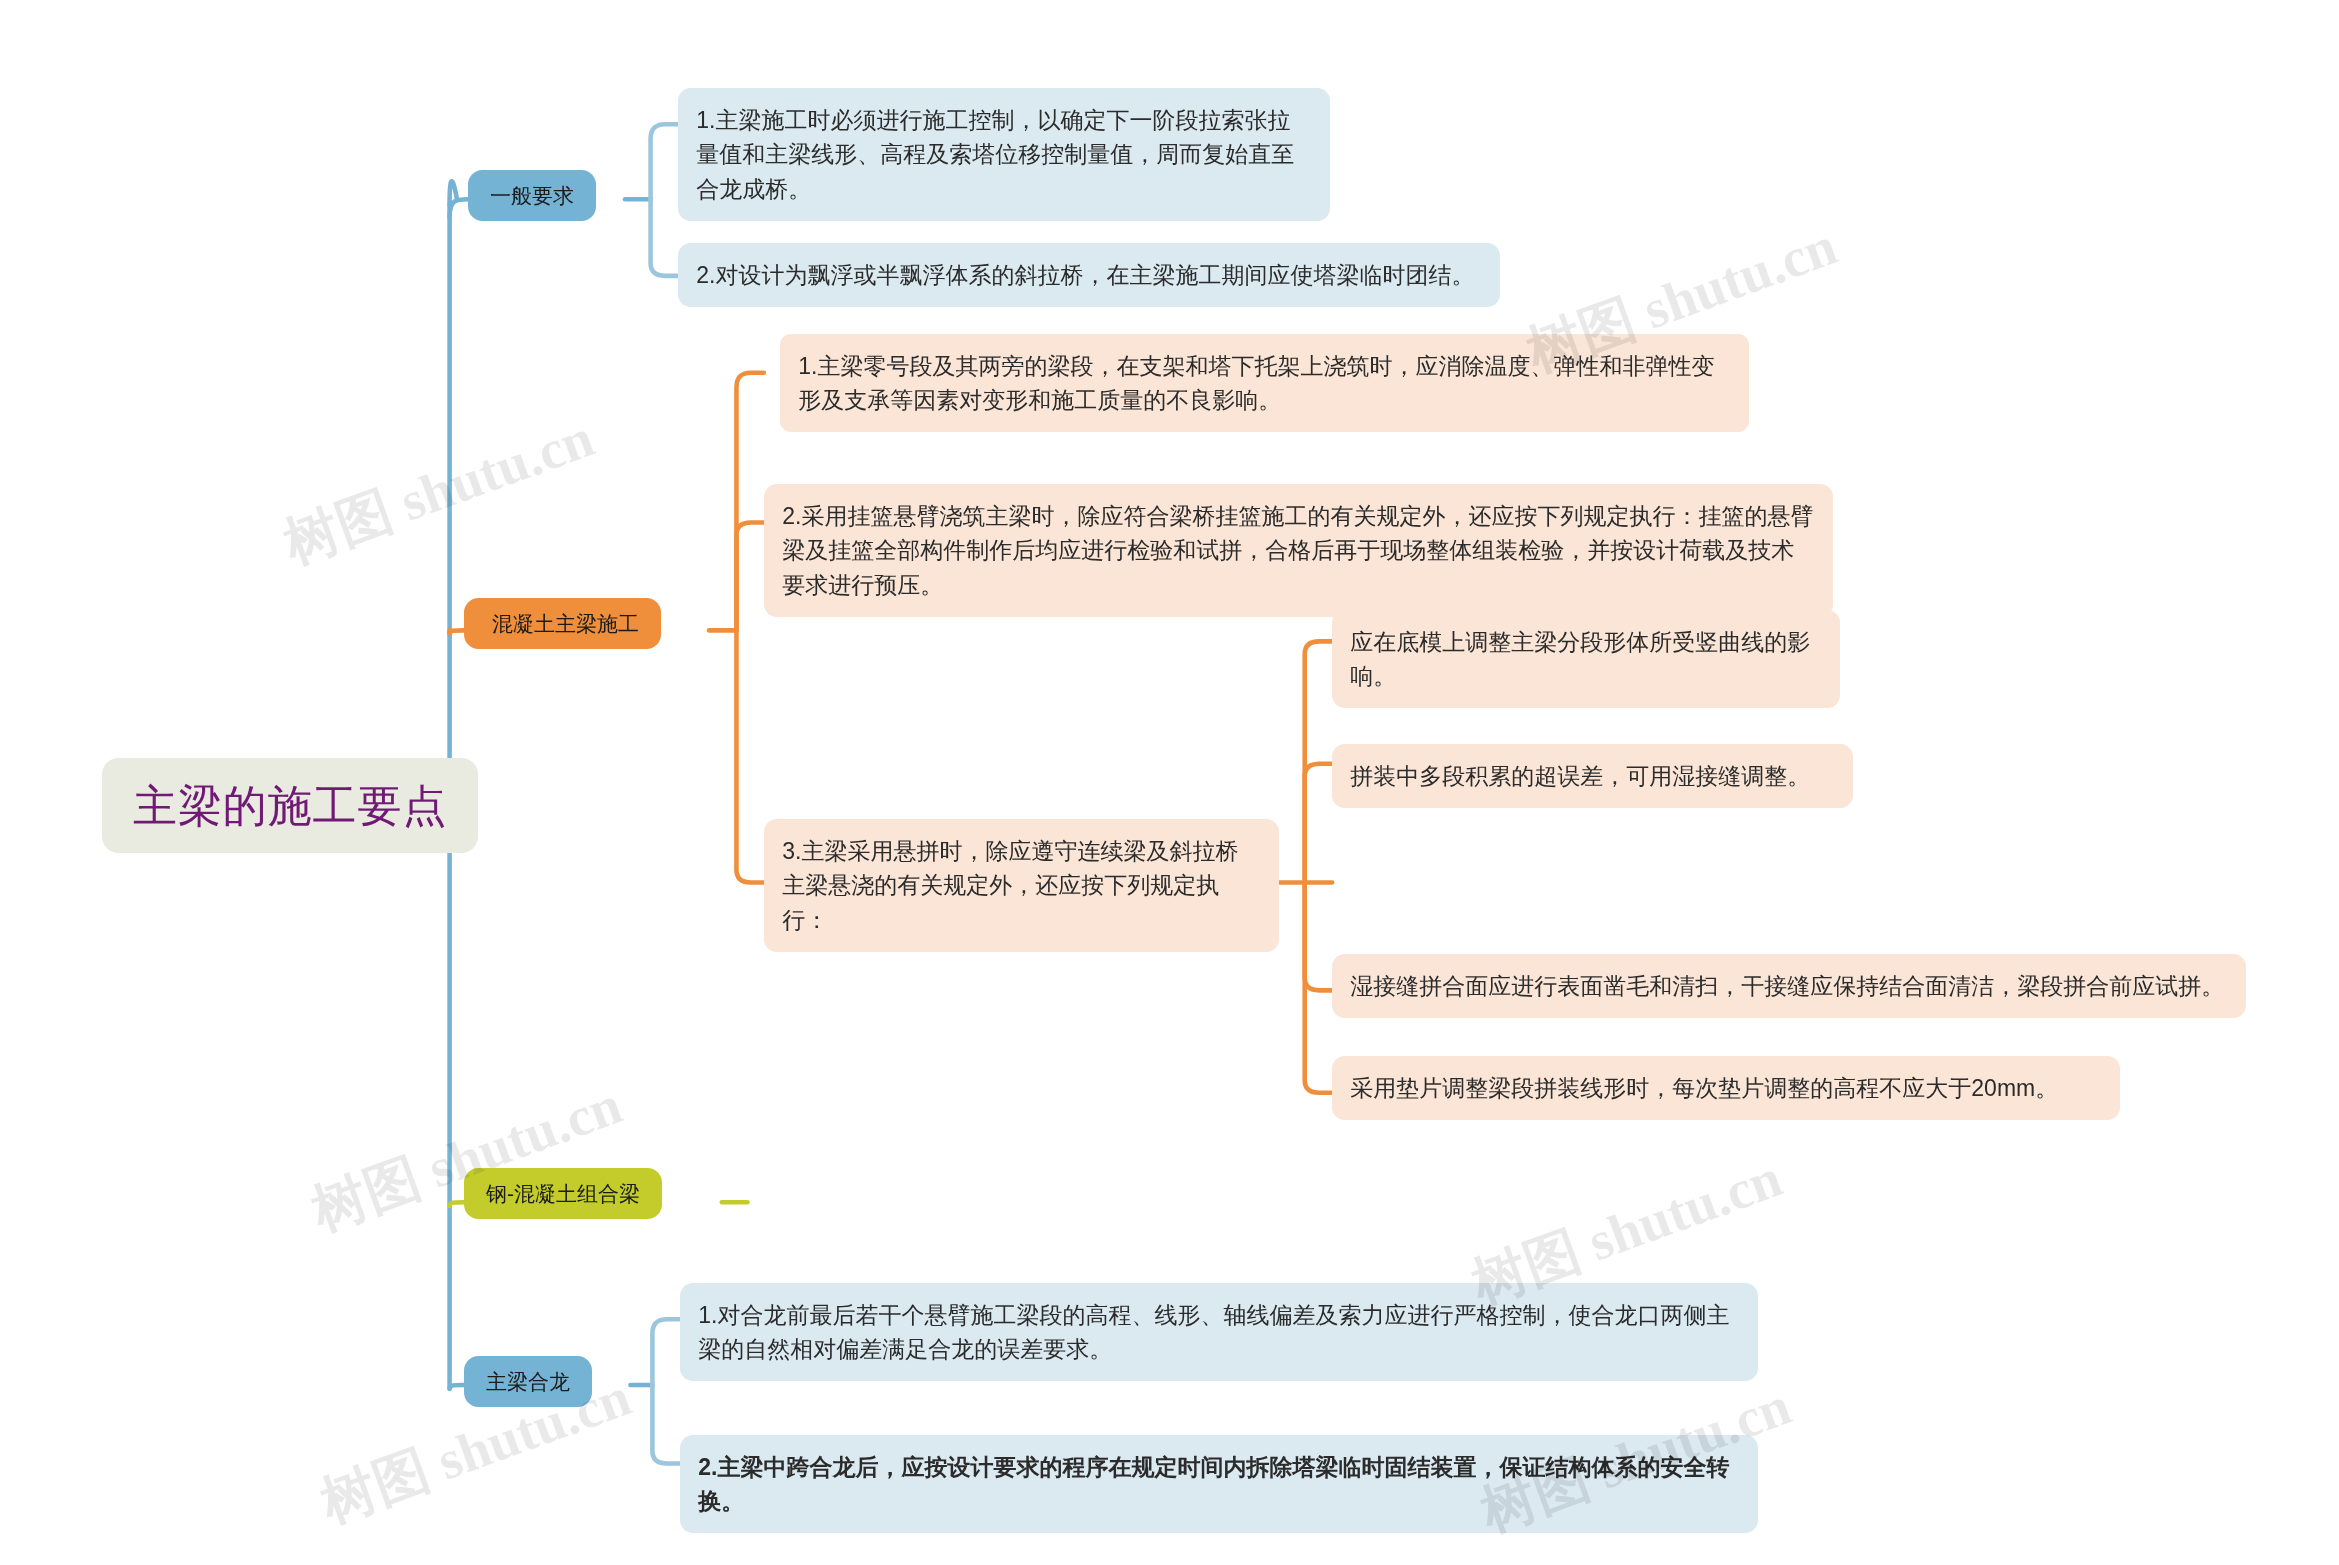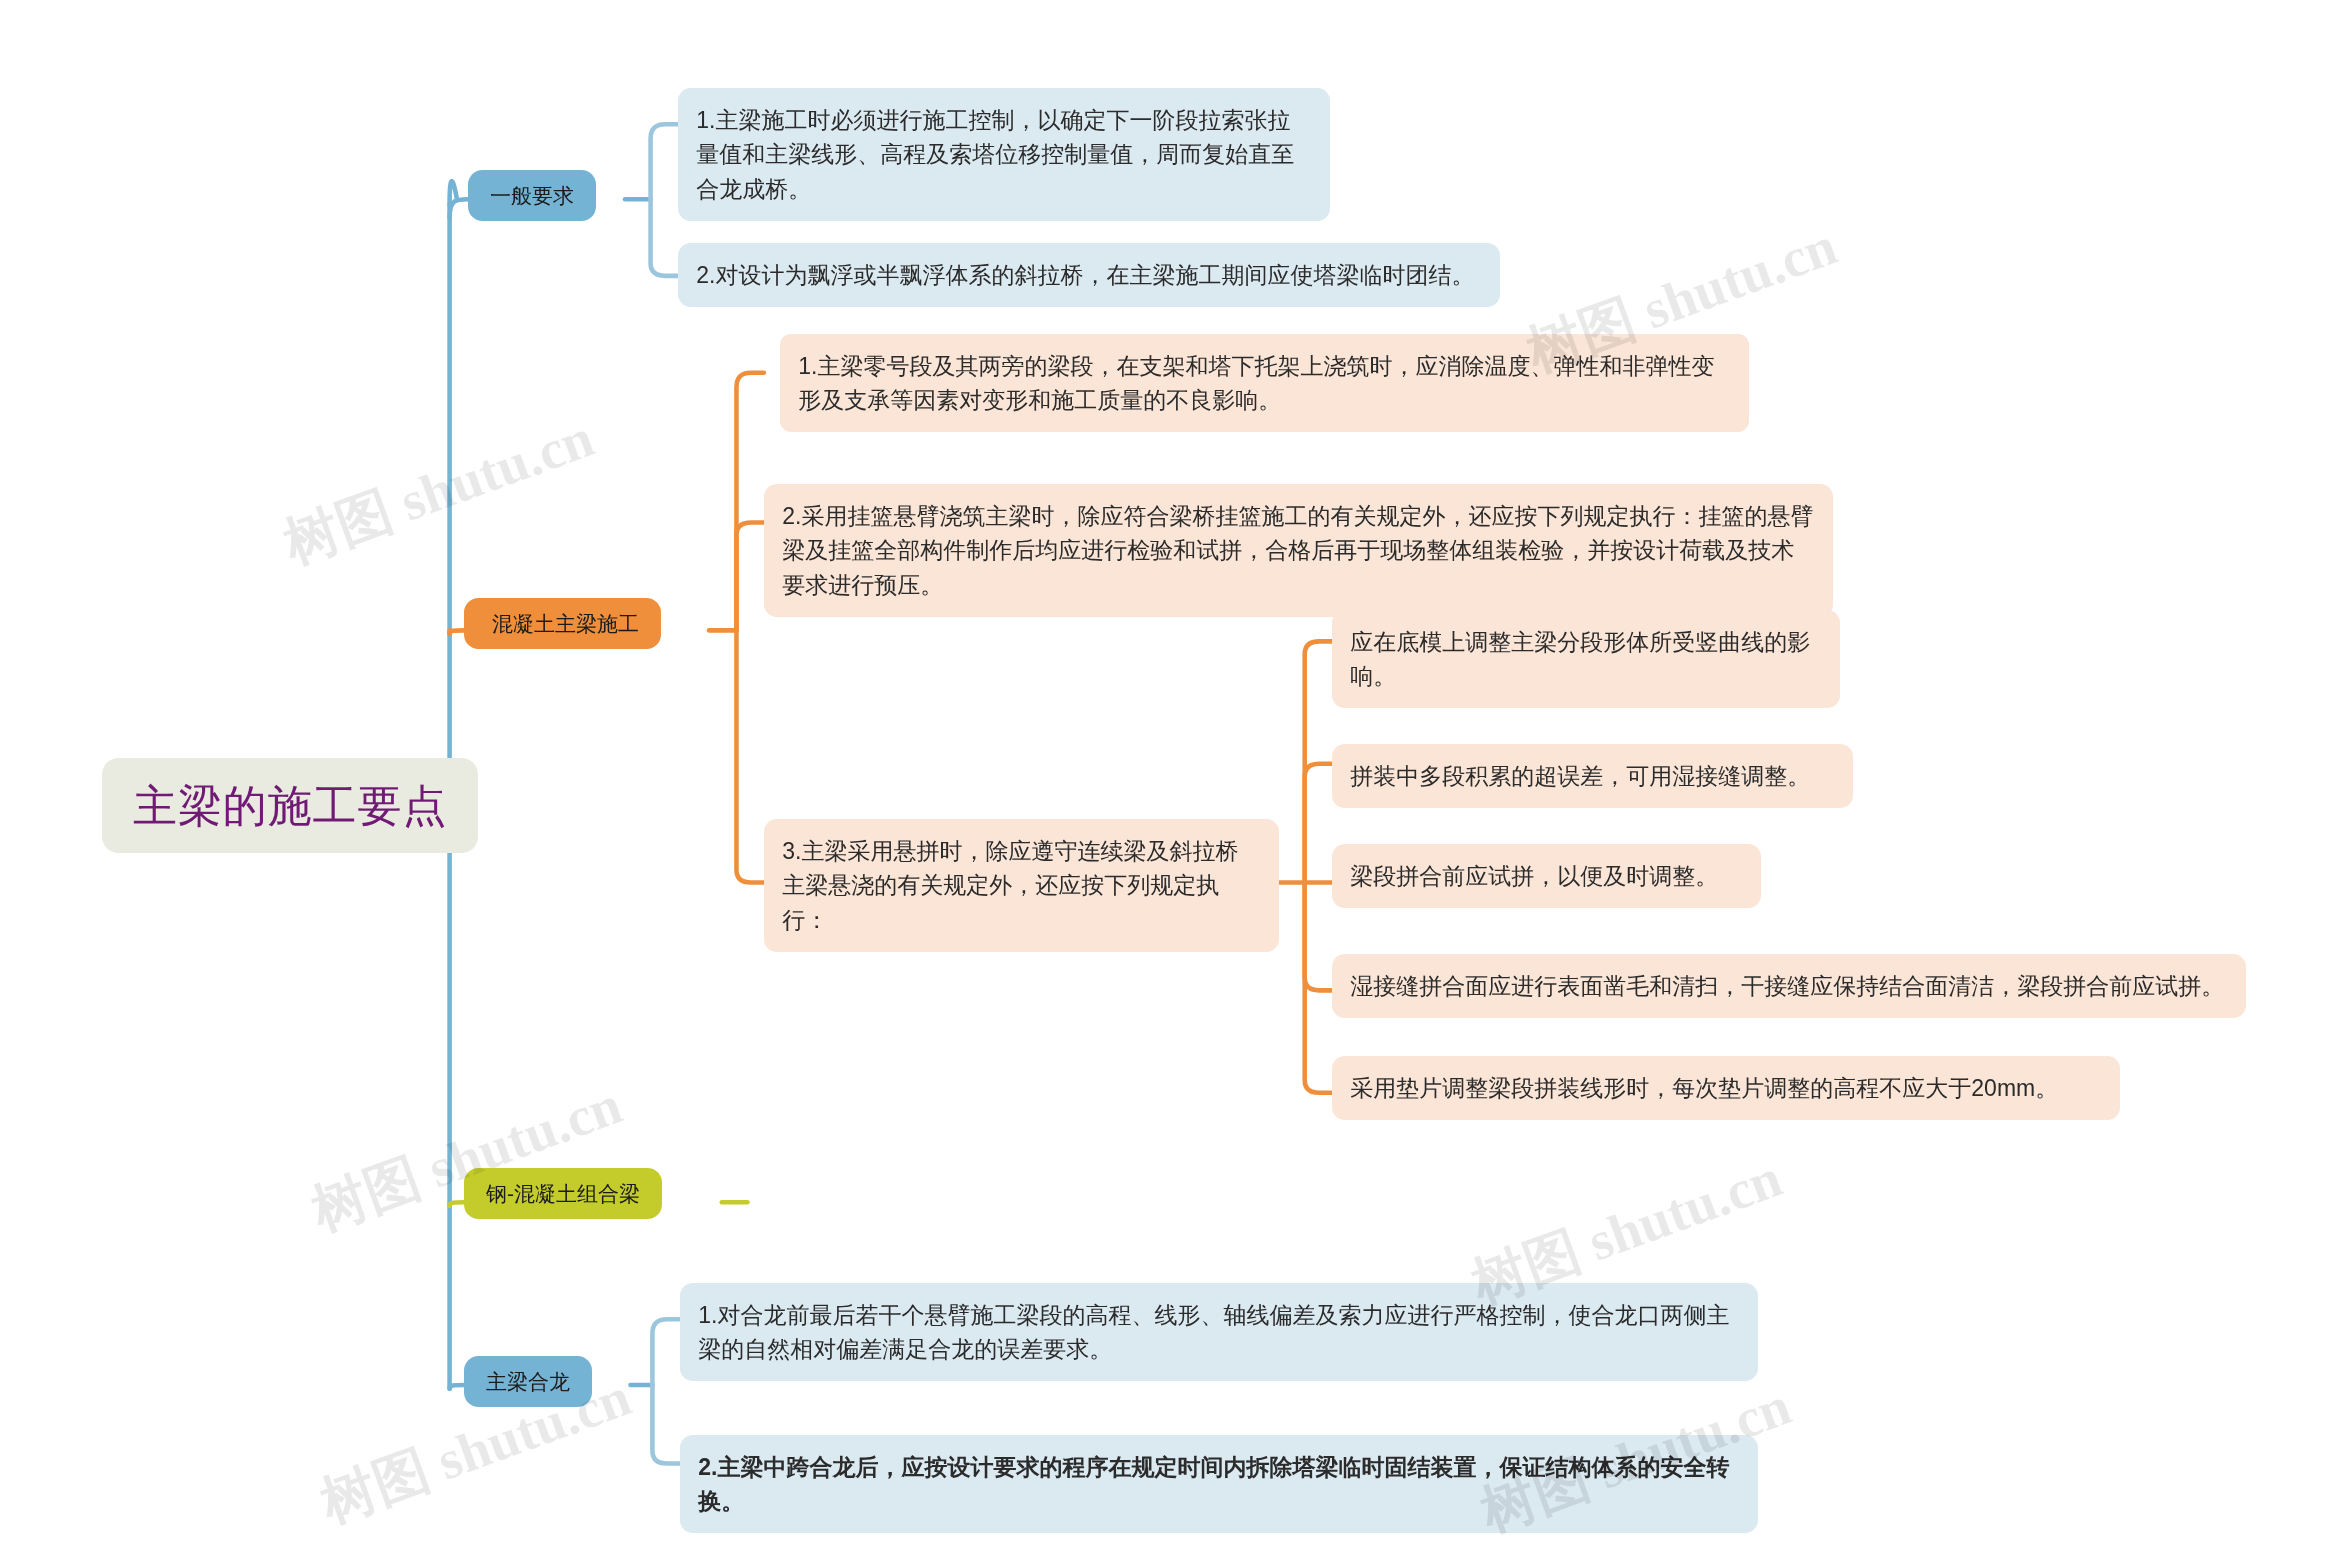--- a/index.html
+++ b/index.html
@@ -169,23 +169,20 @@
   </div>
 
   <div class="node leaf peach" style="left:1332px; top:610px; width:508px;">
     <span class="node-text">应在底模上调整主梁分段形体所受竖曲线的影响。</span>
   </div>
 
   <div class="node leaf peach" style="left:1332px; top:744px; width:521px;">
     <span class="node-text">拼装中多段积累的超误差，可用湿接缝调整。</span>
   </div>
 
-  <div class="node leaf peach" style="left:1332px; top:844px; width:429px;">
-    <span class="node-text">梁段拼合前应试拼，以便及时调整。</span>
-  </div>
 
   <div class="node leaf peach" style="left:1332px; top:954px; width:914px;">
     <span class="node-text">湿接缝拼合面应进行表面凿毛和清扫，干接缝应保持结合面清洁，梁段拼合前应试拼。</span>
   </div>
 
   <div class="node leaf peach" style="left:1332px; top:1056px; width:788px;">
     <span class="node-text">采用垫片调整梁段拼装线形时，每次垫片调整的高程不应大于20mm。</span>
   </div>
 
   <div class="node branch olive" style="left:464px; top:1168px;">

